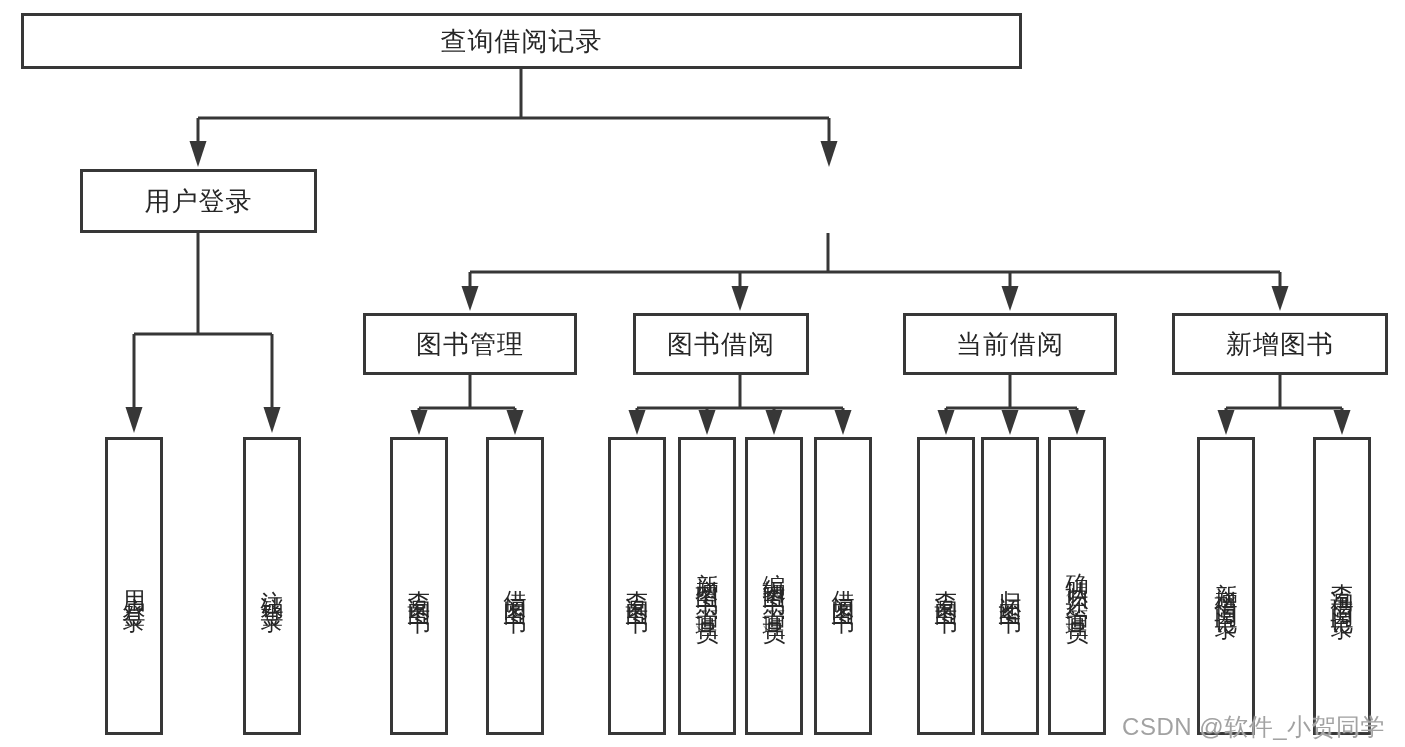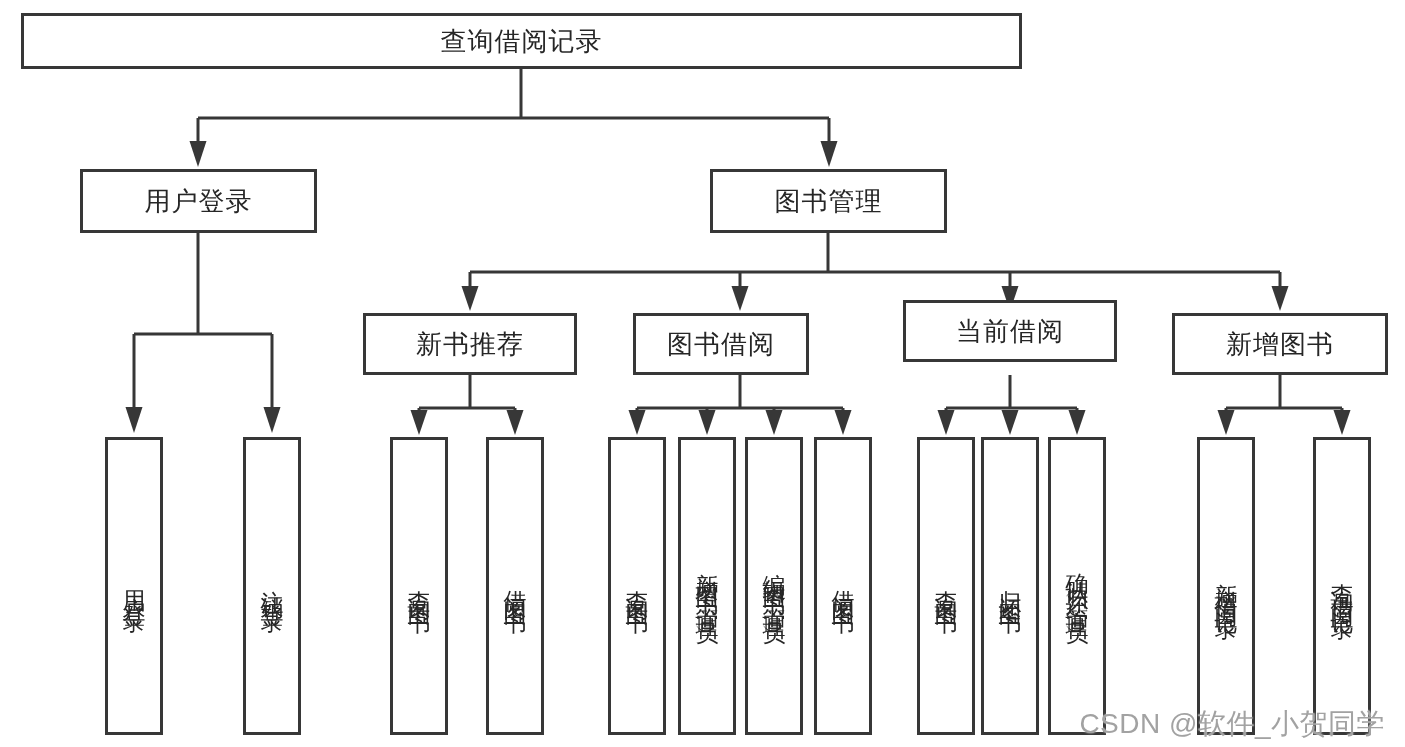--- a/index.html
+++ b/index.html
@@ -27,21 +27,21 @@
   .box.v span {
     writing-mode:vertical-rl;
     text-orientation:mixed;
     font-size:23px;
     letter-spacing:7px;
     line-height:1;
   }
   .watermark {
     position:absolute;
     right:20px; bottom:4px;
-    font-size:28px;
+    font-size:24px;
     color:#a2a2a2;
     text-shadow:0 0 2px #ffffff;
     white-space:nowrap;
     letter-spacing:0.5px;
   }
 </style>
 </head>
 <body>
 
 <div class="canvas">
@@ -111,31 +111,28 @@
     </g>
   </svg>
 
   <div class="box h" style="left:21px;top:13px;width:1001px;height:56px">
     <span>查询借阅记录</span>
   </div>
 
   <div class="box h" style="left:80px;top:169px;width:237px;height:64px">
     <span>用户登录</span>
   </div>
-  <div class="box h" style="left:710px;top:169px;width:237px;height:64px">
-    <span>图书管理</span>
-  </div>
 
   <div class="box h" style="left:363px;top:313px;width:214px;height:62px">
-    <span>新书推荐</span>
+    <span>图书管理</span>
   </div>
   <div class="box h" style="left:633px;top:313px;width:176px;height:62px">
     <span>图书借阅</span>
   </div>
-  <div class="box h" style="left:903px;top:300px;width:214px;height:62px">
+  <div class="box h" style="left:903px;top:313px;width:214px;height:62px">
     <span>当前借阅</span>
   </div>
   <div class="box h" style="left:1172px;top:313px;width:216px;height:62px">
     <span>新增图书</span>
   </div>
 
   <div class="box v" style="left:105px;top:437px;width:58px;height:298px">
     <span>用户登录</span>
   </div>
   <div class="box v" style="left:243px;top:437px;width:58px;height:298px">

